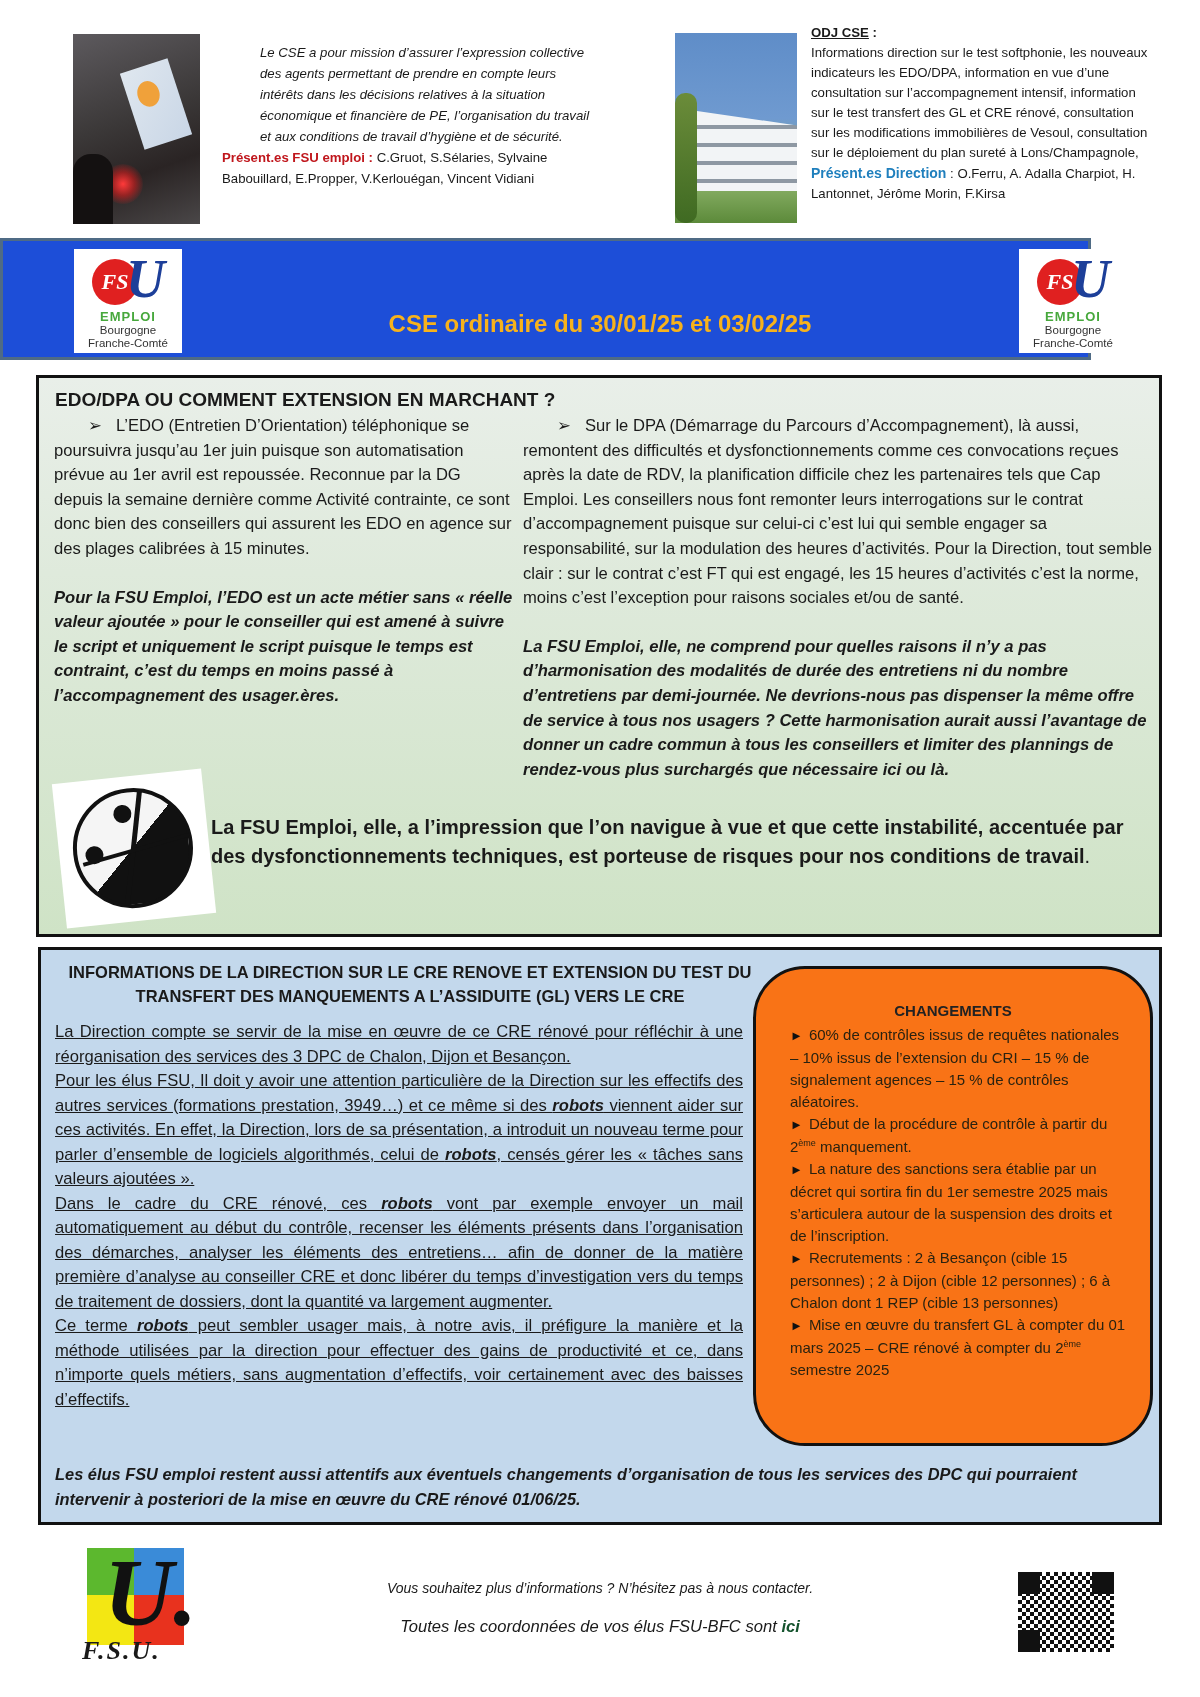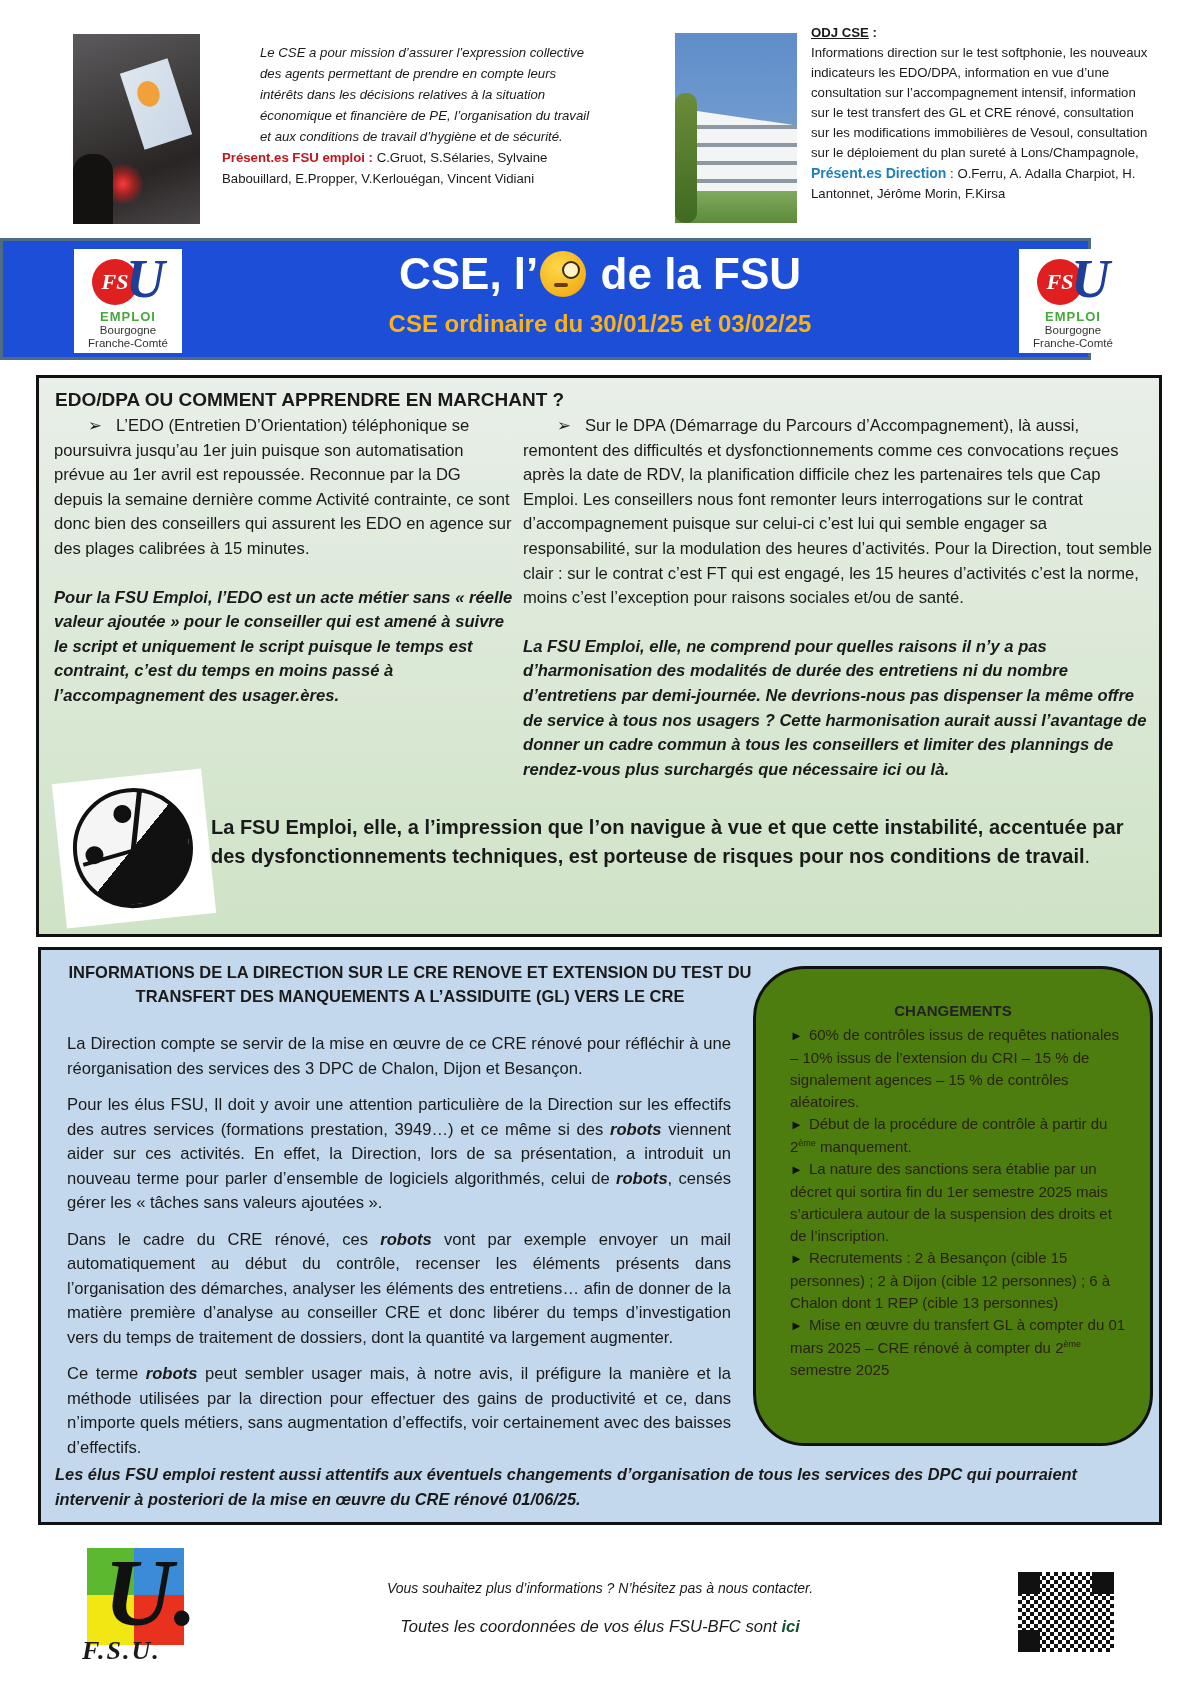--- a/index.html
+++ b/index.html
@@ -68,25 +68,25 @@
   .compass .needle { position: absolute; left: 72px; top: 14px; width: 5px; height: 116px; background: #111; transform: rotate(12deg); }
   .compass .needle2 { position: absolute; left: 22px; top: 72px; width: 110px; height: 4px; background: #111; transform: rotate(-10deg); }
   .compass .dot1, .compass .dot2 { position: absolute; width: 18px; height: 18px; border-radius: 50%; background: #111; }
   .compass .dot1 { left: 58px; top: 28px; } .compass .dot2 { left: 26px; top: 66px; }
   .green-conclusion { position: absolute; left: 172px; top: 435px; width: 950px; font-weight: bold; font-size: 20px; line-height: 29px; }
 
   
   .blue-box { position: absolute; left: 38px; top: 947px; width: 1124px; height: 578px; border: 3px solid #111; background: #c3d8ec; }
   .blue-title { position: absolute; left: 14px; top: 10px; width: 710px; text-align: center; font-weight: bold; font-size: 16.5px; line-height: 24px; }
   .blue-body { position: absolute; left: 14px; top: 70px; width: 688px; font-size: 16.6px; line-height: 24.5px; text-align: justify; }
-  .blue-body p { margin: 12px; }
+  .blue-body p { margin: 0; text-decoration: underline; }
   .robots { font-weight: bold; font-style: italic; }
   .blue-conclusion { position: absolute; left: 14px; top: 512px; width: 1090px; font-weight: bold; font-style: italic; font-size: 16.4px; line-height: 25px; }
 
-  .changes-box { position: absolute; left: 712px; top: 16px; width: 400px; height: 480px; background: #4d7c0f; border: 3px solid #111; border-radius: 52px; }
+  .changes-box { position: absolute; left: 712px; top: 16px; width: 400px; height: 480px; background: #f97316; border: 3px solid #111; border-radius: 52px; }
   .changes-title { position: absolute; left: 0; top: 33px; width: 100%; text-align: center; font-weight: bold; font-size: 15px; color: #222; }
   .changes-list { position: absolute; left: 34px; top: 55px; width: 340px; font-size: 15px; line-height: 22px; color: #2a2210; }
   .changes-list .tri { display: inline-block; font-size: 13px; margin-right: 6px; color: #111; }
   sup { font-size: 9px; line-height: 0; }
 
   
   .fsu-logo { position: absolute; left: 82px; top: 1548px; width: 105px; height: 110px; }
   .fsu-logo .q { position: absolute; width: 50px; height: 50px; }
   .fsu-logo .g { left: 5px; top: 0; background: #5cb82e; }
   .fsu-logo .b { left: 52px; top: 0; background: #3a8bd8; }
@@ -136,38 +136,35 @@
   <div class="banner-logo left">
     <div class="logo-mark">
       <div class="circle">FS</div>
       <div class="u">U</div>
     </div>
     <div class="logo-emploi">EMPLOI</div>
     <div class="logo-region">Bourgogne</div>
     <div class="logo-region">Franche-Comté</div>
   </div>
 
-  <div class="banner-title">
-    <span>CSE, l’</span><span class="emoji"></span><span> de la FSU</span>
-  </div>
   <div class="banner-subtitle">CSE ordinaire du 30/01/25 et 03/02/25</div>
 
   <div class="banner-logo right">
     <div class="logo-mark">
       <div class="circle">FS</div>
       <div class="u">U</div>
     </div>
     <div class="logo-emploi">EMPLOI</div>
     <div class="logo-region">Bourgogne</div>
     <div class="logo-region">Franche-Comté</div>
   </div>
 </div>
 
 <div class="green-box">
-  <div class="green-title">EDO/DPA OU COMMENT APPRENDRE EN MARCHANT ?</div>
+  <div class="green-title">EDO/DPA OU COMMENT EXTENSION EN MARCHANT ?</div>
 
   <div class="col col-left">
     <div class="bullet-line"><span class="arrow">➢</span><span>L’EDO (Entretien D’Orientation) téléphonique se poursuivra jusqu’au 1er juin puisque son automatisation prévue au 1er avril est repoussée. Reconnue par la DG depuis la semaine dernière comme Activité contrainte, ce sont donc bien des conseillers qui assurent les EDO en agence sur des plages calibrées à 15 minutes.</span></div>
     <div class="para-gap"></div>
     <div class="bold-italic">Pour la FSU Emploi, l’EDO est un acte métier sans « réelle valeur ajoutée » pour le conseiller qui est amené à suivre le script et uniquement le script puisque le temps est contraint, c’est du temps en moins passé à l’accompagnement des usager.ères.</div>
   </div>
 
   <div class="col col-right">
     <div class="bullet-line"><span class="arrow">➢</span><span>Sur le DPA (Démarrage du Parcours d’Accompagnement), là aussi, remontent des difficultés et dysfonctionnements comme ces convocations reçues après la date de RDV, la planification difficile chez les partenaires tels que Cap Emploi. Les conseillers nous font remonter leurs interrogations sur le contrat d’accompagnement puisque sur celui-ci c’est lui qui semble engager sa responsabilité, sur la modulation des heures d’activités. Pour la Direction, tout semble clair : sur le contrat c’est FT qui est engagé, les 15 heures d’activités c’est la norme, moins c’est l’exception pour raisons sociales et/ou de santé.</span></div>
     <div class="para-gap"></div>

